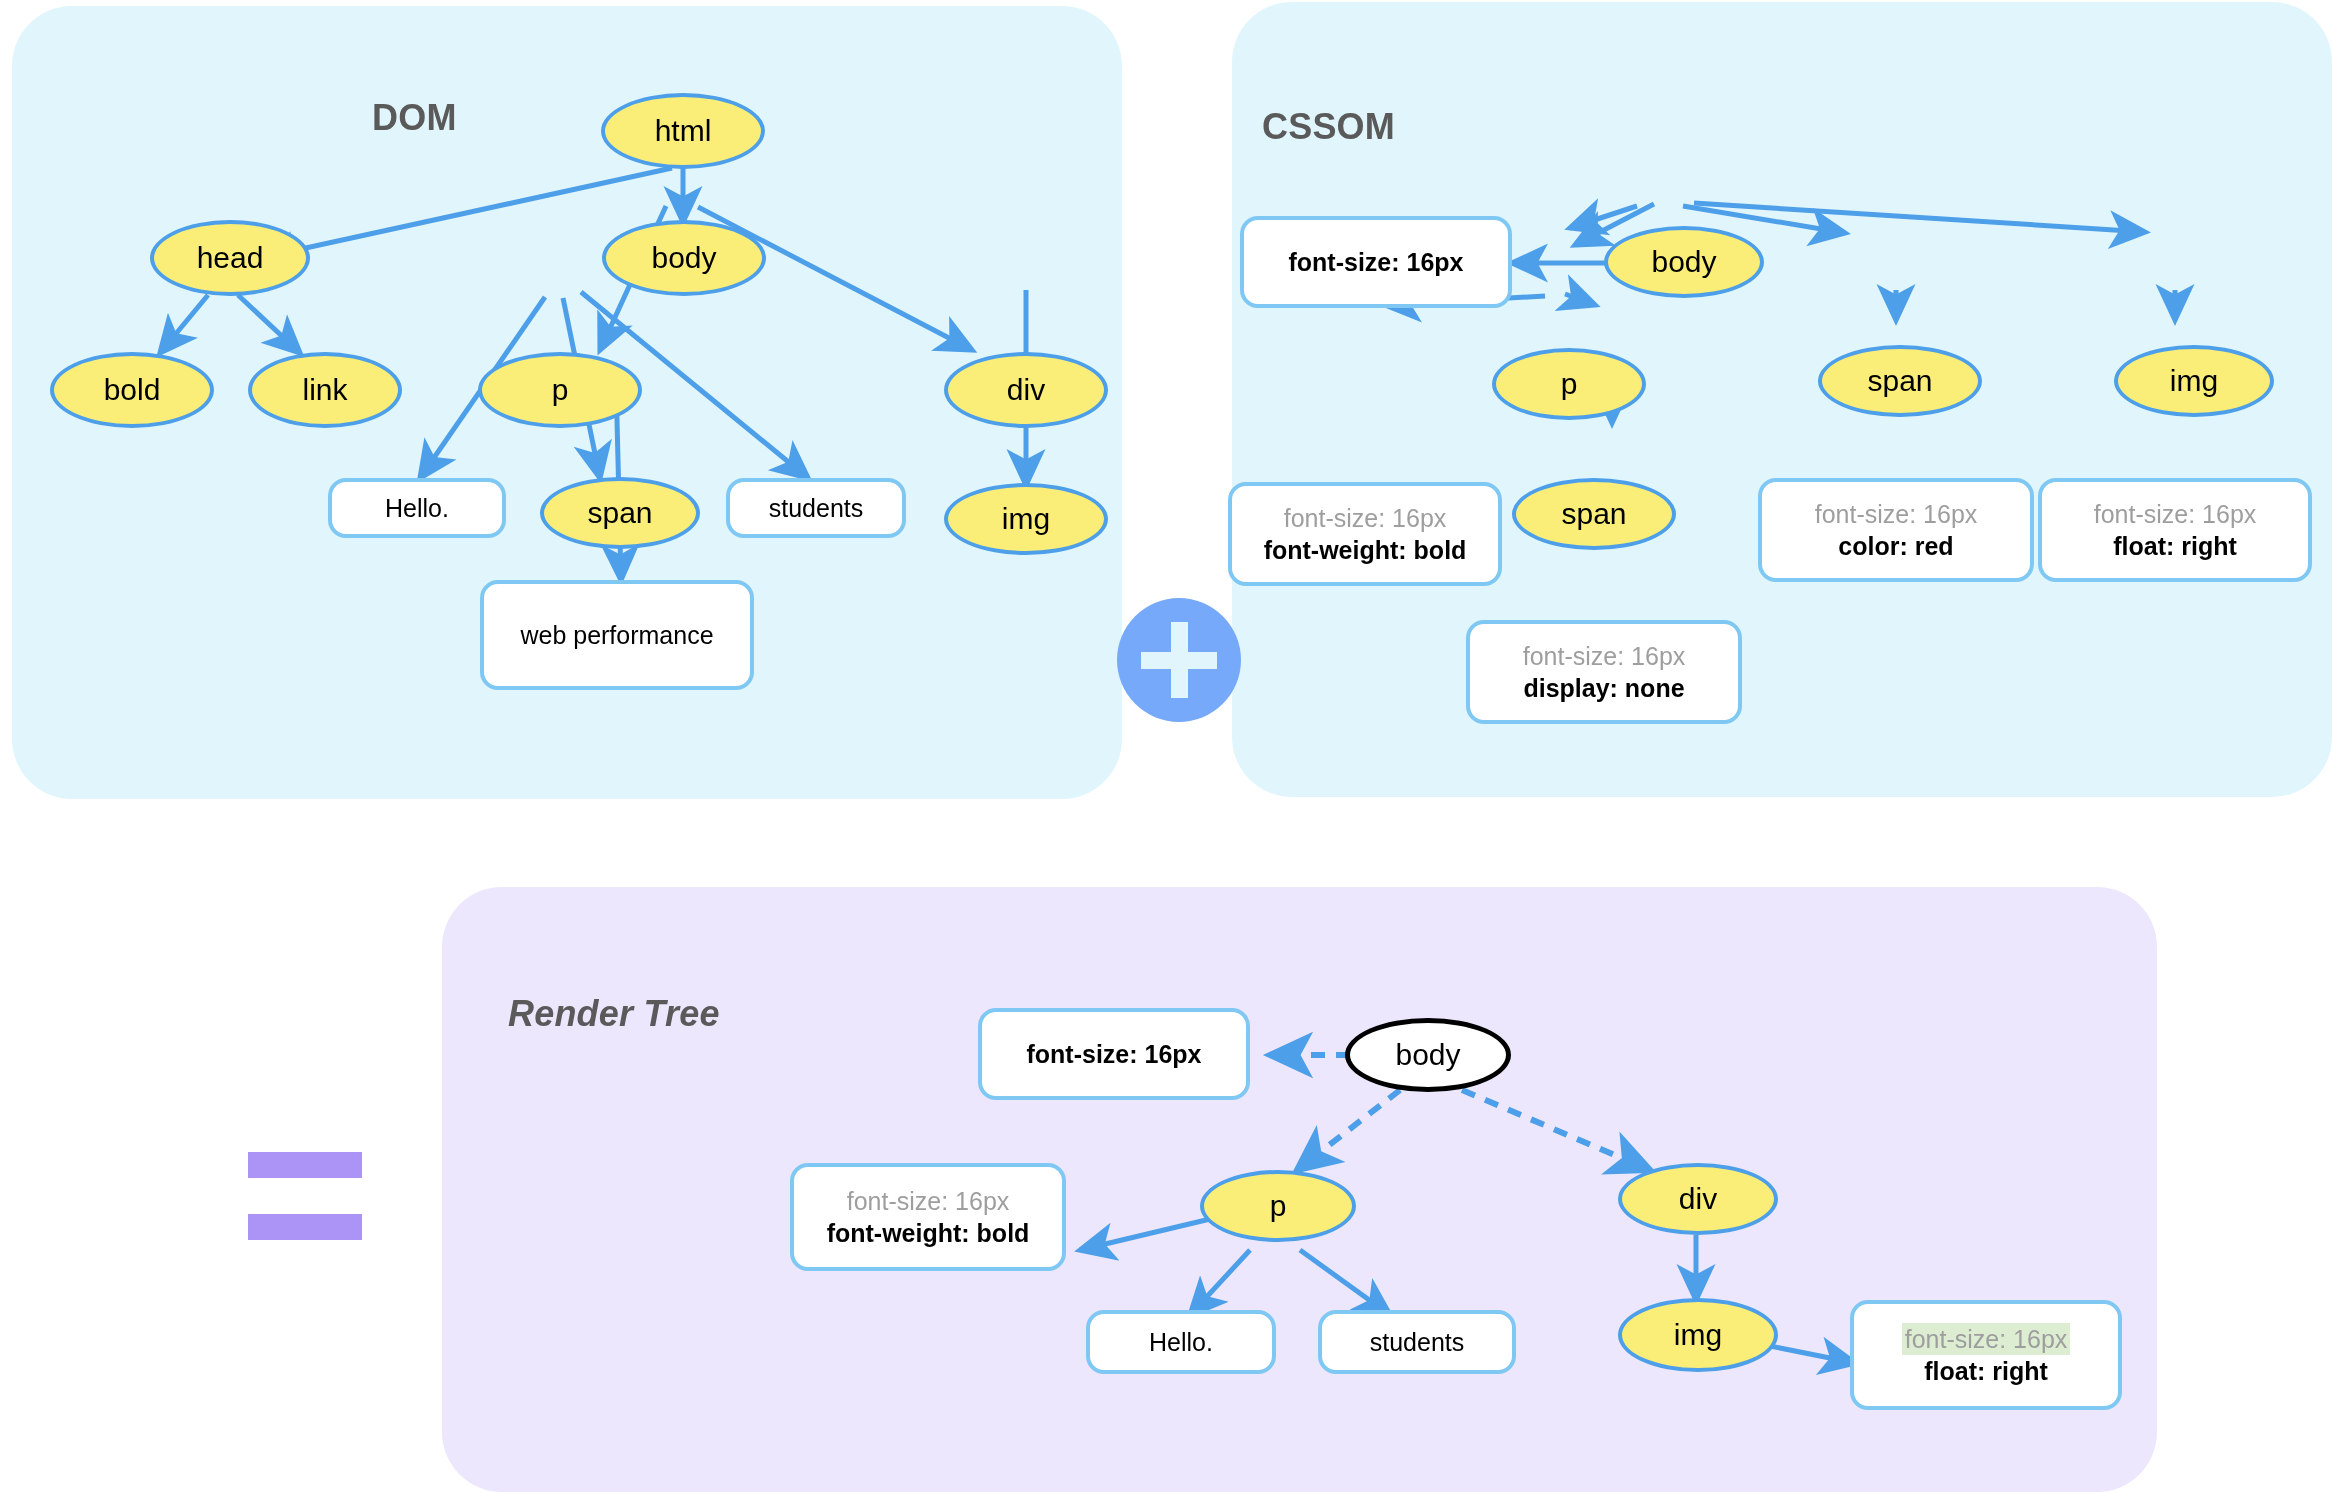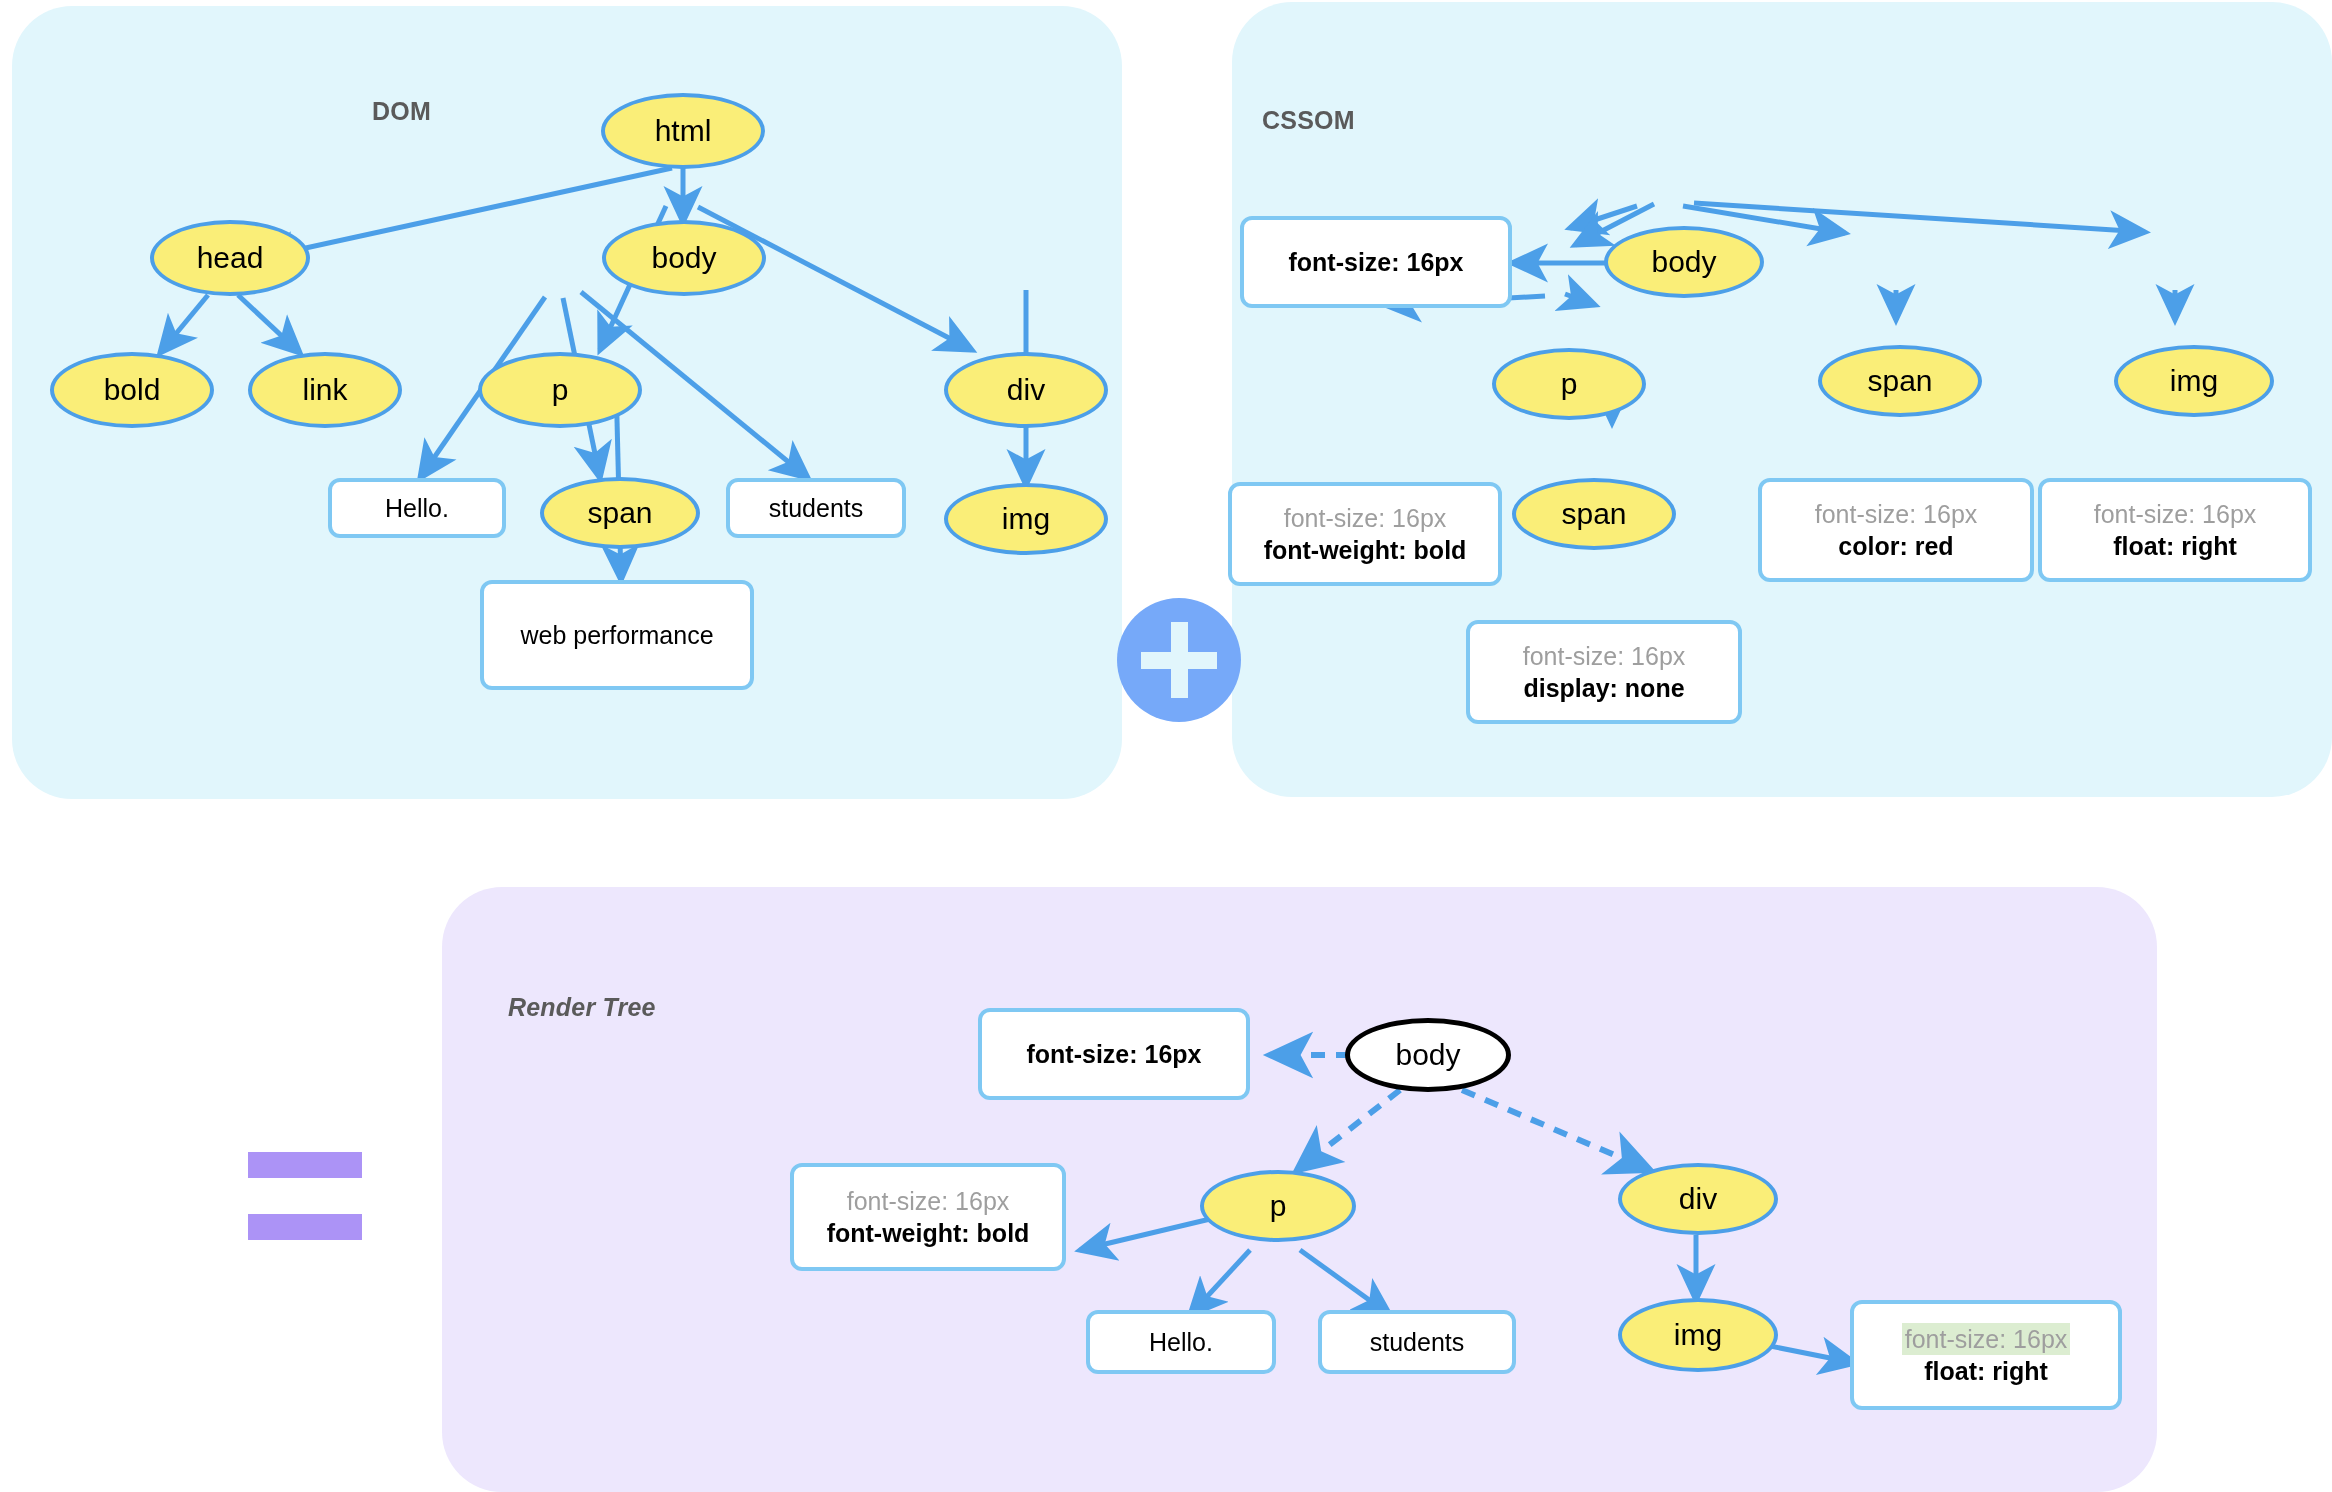--- a/index.html
+++ b/index.html
@@ -38,21 +38,21 @@
     background: #E1F6FC;
   }
   #render-panel {
     left: 442px; top: 887px;
     width: 1715px; height: 605px;
     background: #EDE7FD;
   }
 
   .panel-title {
     position: absolute;
-    font-size: 25px;
+    font-size: 36px;
     font-weight: bold;
     color: #5A5A5A;
     letter-spacing: 0.2px;
     white-space: nowrap;
   }
   #dom-title   { left: 372px; top: 97px; }
   #cssom-title { left: 1262px; top: 106px; }
   #render-title{ left: 508px; top: 993px; font-style: italic; }
 
   
@@ -83,21 +83,21 @@
     line-height: 1;
   }
   .ellipse.plain {
     background: #ffffff;
     border: 5px solid #000000;
   }
 
   .boxnode {
     background: #ffffff;
     border: 4px solid #7FC8F3;
-    border-radius: 12px;
+    border-radius: 18px;
     font-size: 25px;
     flex-direction: column;
     line-height: 1.28;
     padding: 4px 10px;
   }
   .boxnode .muted  { color: #9E9E9E; }
   .boxnode .strong { color: #000; font-weight: bold; }
   .boxnode .hl {
     background: #DCEDD1;
     padding: 0 3px;

